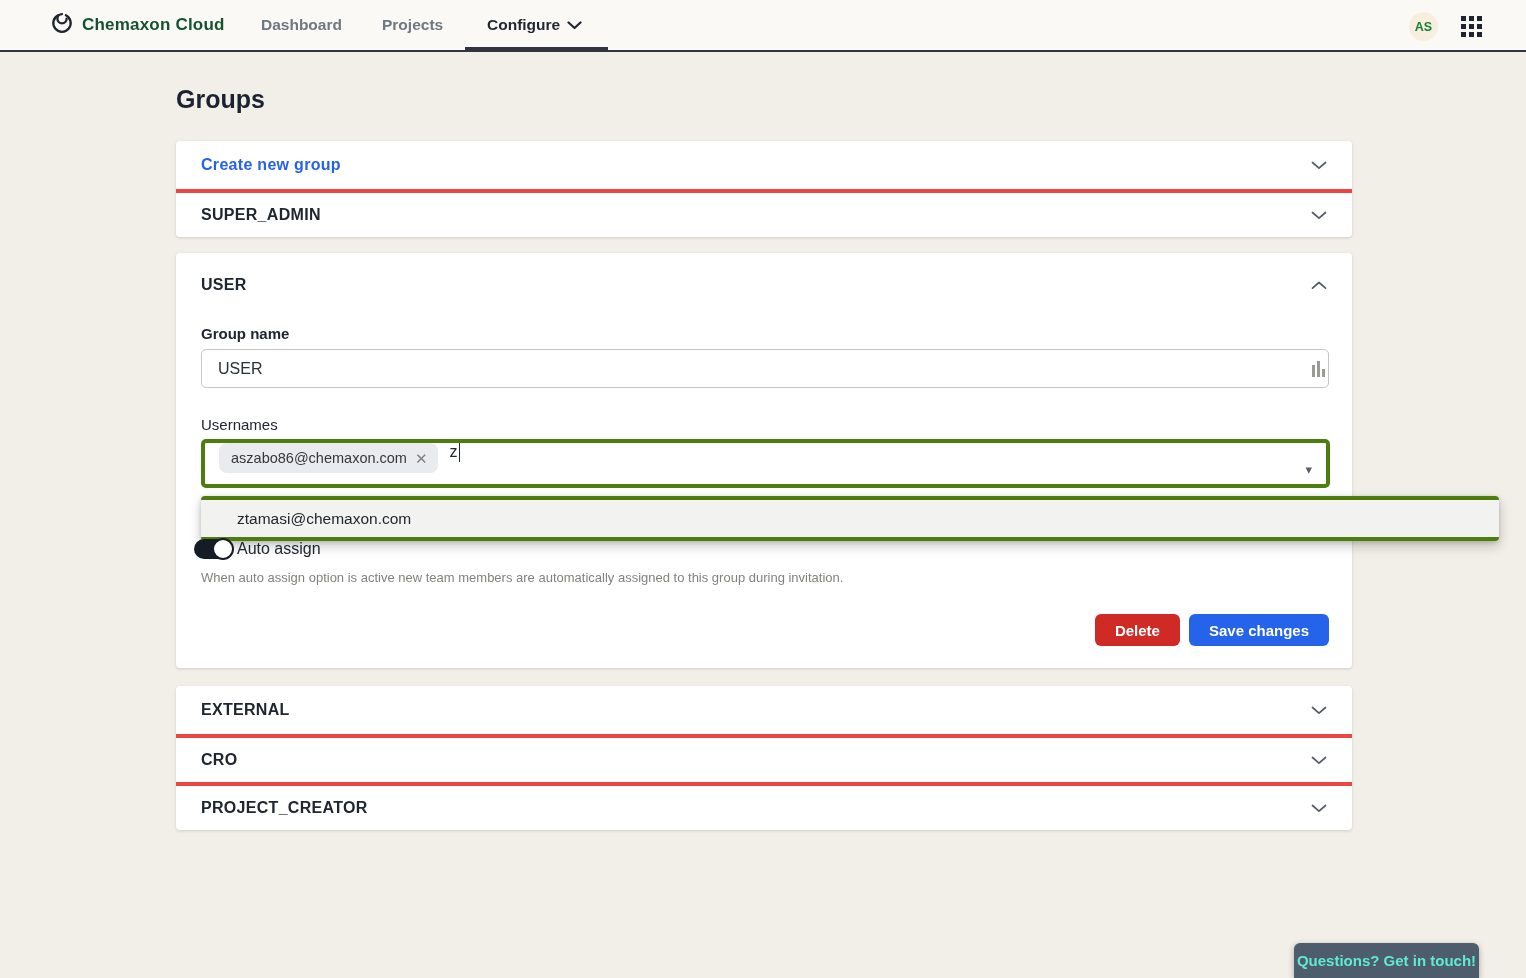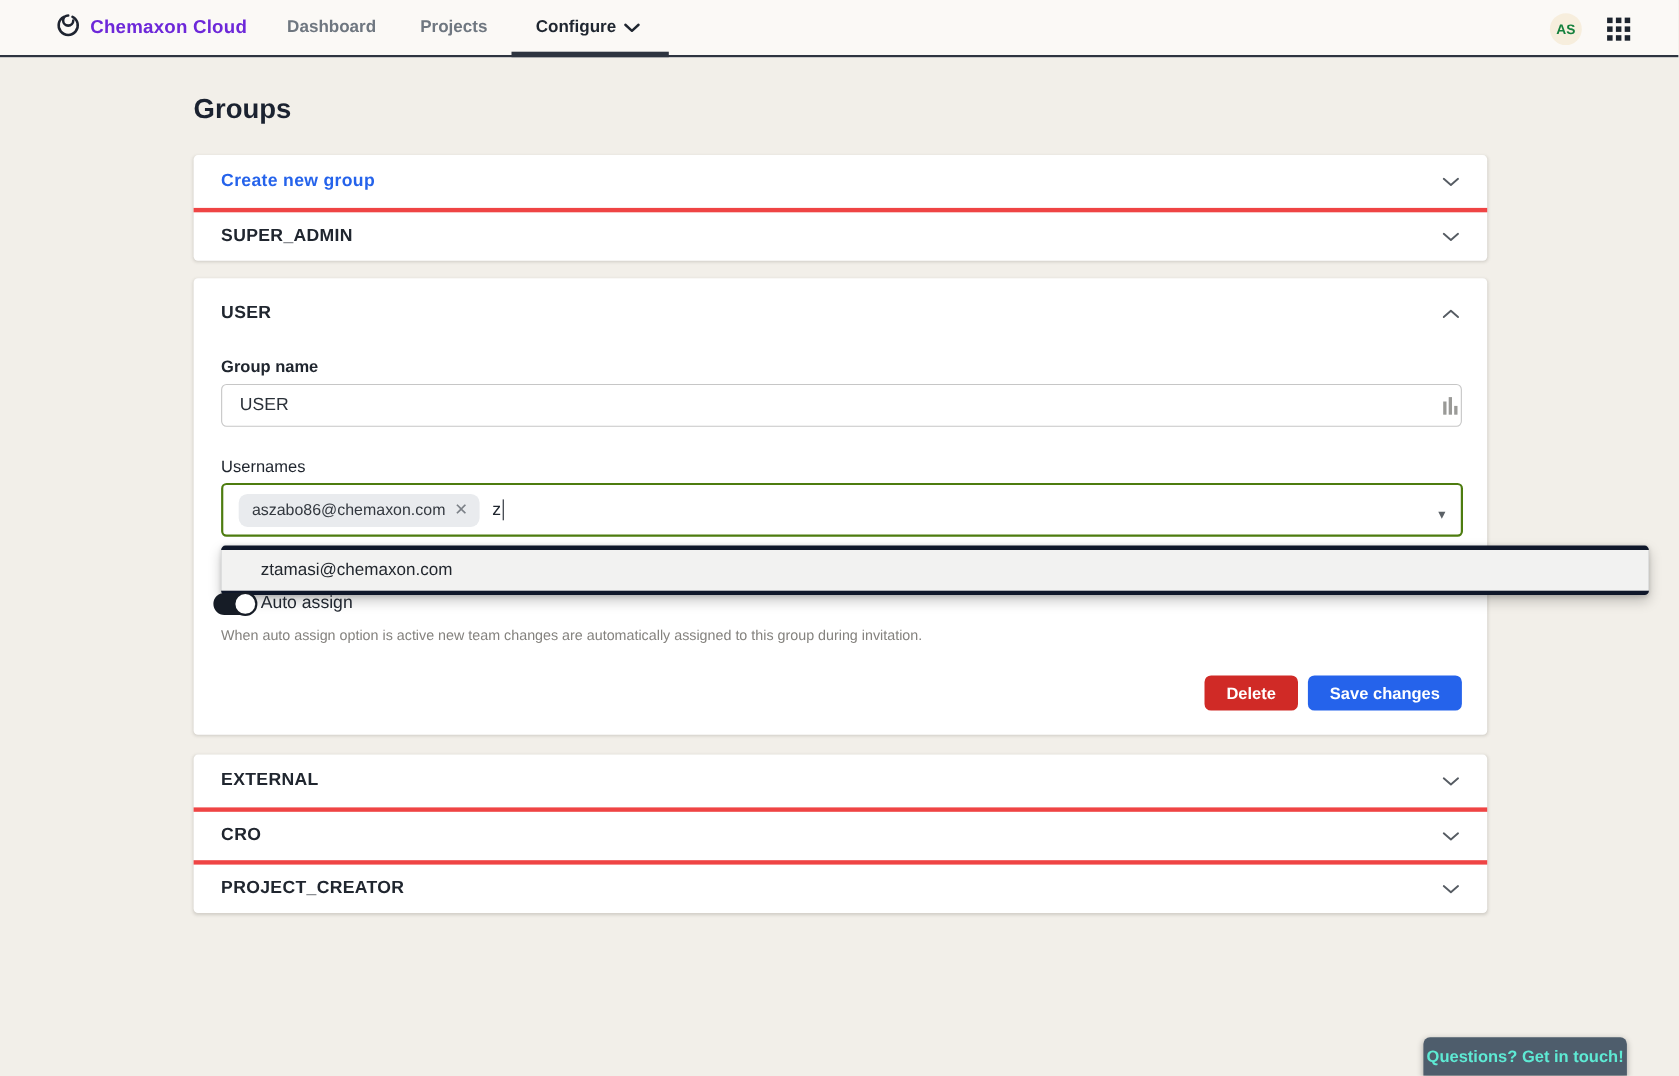--- a/index.html
+++ b/index.html
@@ -11,21 +11,21 @@
     color:#1e2430;
   }
 
   
   .header {
     position:absolute; top:0; left:0; width:1526px; height:52px;
     background:#fbf9f6;
     border-bottom:2px solid #2e3440;
   }
   .brand { position:absolute; left:50px; top:0; height:50px; display:flex; align-items:center; gap:8px; }
-  .brand-name { font-size:17px; font-weight:bold; color:#6d28d9; letter-spacing:.2px; }
+  .brand-name { font-size:17px; font-weight:bold; color:#14532d; letter-spacing:.2px; }
   .nav-item { position:absolute; top:0; height:50px; display:flex; align-items:center; gap:7px;
     font-size:15.5px; font-weight:600; color:#6f7780; cursor:pointer; }
   .nav-dashboard { left:261px; }
   .nav-projects  { left:382px; }
   .nav-configure { left:487px; color:#1f2630; font-weight:bold; }
   .nav-indicator { position:absolute; left:465px; bottom:-2px; width:143px; height:5px; background:#2e3440; }
   .avatar { position:absolute; left:1409px; top:12px; width:29px; height:29px; border-radius:50%;
     background:#f7eedd; display:flex; align-items:center; justify-content:center;
     font-size:12.5px; font-weight:bold; color:#15803d; cursor:pointer; }
   .apps-grid { position:absolute; left:1461px; top:16px; width:21px; height:21px;
@@ -63,31 +63,31 @@
     font-family:"Liberation Sans", sans-serif; font-size:16px; color:#2a3038;
     padding:0 34px 0 16px; outline:none; }
   .input-ext-icon { position:absolute; left:1136px; top:108px; width:14px; height:16px;
     display:flex; align-items:flex-end; gap:2px; }
   .input-ext-icon i { display:block; background:#9a9a97; width:3px; }
   .input-ext-icon i:nth-child(1){ height:12px; }
   .input-ext-icon i:nth-child(2){ height:16px; }
   .input-ext-icon i:nth-child(3){ height:8px; }
 
   .multiselect { position:absolute; left:25px; top:186px; width:1129px; height:49px;
-    border:2px solid #4d7c0f; border-radius:5px; background:#fff;
-    display:flex; align-items:center; padding:0 40px 0 14px; cursor:text; }
+    border:4px solid #4d7c0f; border-radius:5px; background:#fff;
+    display:flex; align-items:flex-start; padding:0 40px 0 14px; cursor:text; }
   .chip { display:flex; align-items:center; gap:8px; background:#e9ebee; border-radius:8px;
     height:30px; padding:0 10px 0 12px; font-size:14.5px; color:#33383f; }
   .chip-x { font-size:15px; color:#7b8087; cursor:pointer; line-height:1; }
   .typed { margin-left:12px; font-size:16px; color:#20262f; }
   .caret-bar { display:inline-block; width:1.5px; height:19px; background:#20262f; vertical-align:middle; margin-left:1px; }
   .select-caret { position:absolute; right:14px; top:20px; font-size:13px; color:#5b6167; cursor:pointer; line-height:1; }
 
   .dropdown-menu { position:absolute; left:25px; top:243px; width:1298px; height:45px;
-    background:#0f172a; border-radius:4px; box-shadow:0 5px 12px rgba(0,0,0,.22), 0 1px 4px rgba(0,0,0,.14);
+    background:#4d7c0f; border-radius:4px; box-shadow:0 5px 12px rgba(0,0,0,.22), 0 1px 4px rgba(0,0,0,.14);
     padding:4px 0; }
   .dropdown-option { height:37px; background:#f2f2f1; display:flex; align-items:center;
     padding-left:36px; font-size:15.5px; color:#22272e; cursor:pointer; }
 
   .toggle-row { position:absolute; left:18px; top:286px; display:flex; align-items:center; gap:4px; }
   .switch { position:relative; width:39px; height:20px; border-radius:10px; background:#161c26; cursor:pointer; }
   .switch-knob { position:absolute; right:-1px; top:-1px; width:22px; height:22px; border-radius:50%;
     background:#fff; border:2px solid #161c26; }
   .toggle-label { font-size:16px; color:#20262f; }
 
@@ -204,21 +204,21 @@
       </div>
     </div>
 
     <div class="toggle-row">
       <span class="switch" role="switch" aria-checked="true">
         <span class="switch-knob"></span>
       </span>
       <span class="toggle-label">Auto assign</span>
     </div>
 
-    <div class="helper-text">When auto assign option is active new team changes are automatically assigned to this group during invitation.</div>
+    <div class="helper-text">When auto assign option is active new team members are automatically assigned to this group during invitation.</div>
 
     <div class="btn-row">
       <button class="btn btn-delete">Delete</button>
       <button class="btn btn-save">Save changes</button>
     </div>
   </div>
 
   <div class="acc-group acc-group-bottom">
     <div class="acc-row">
       <span class="acc-label">EXTERNAL</span>

